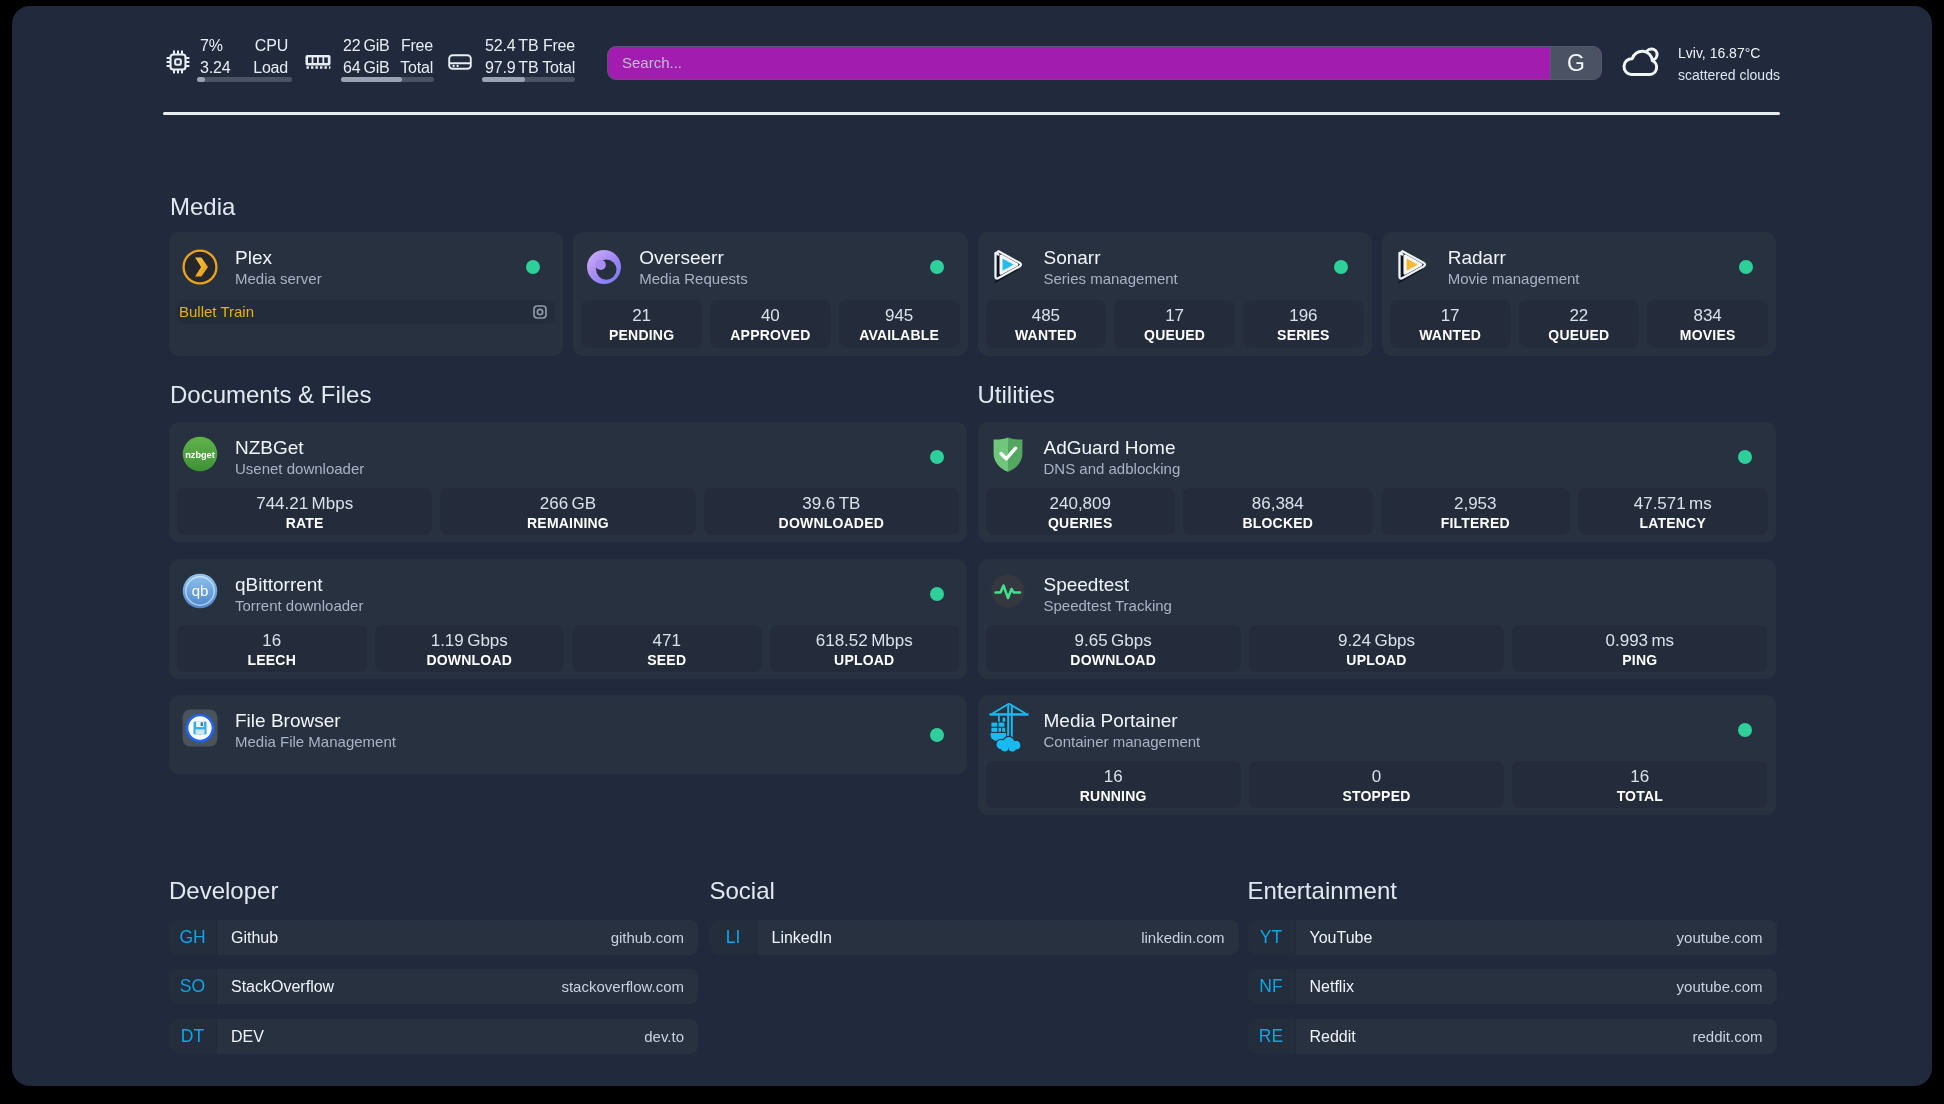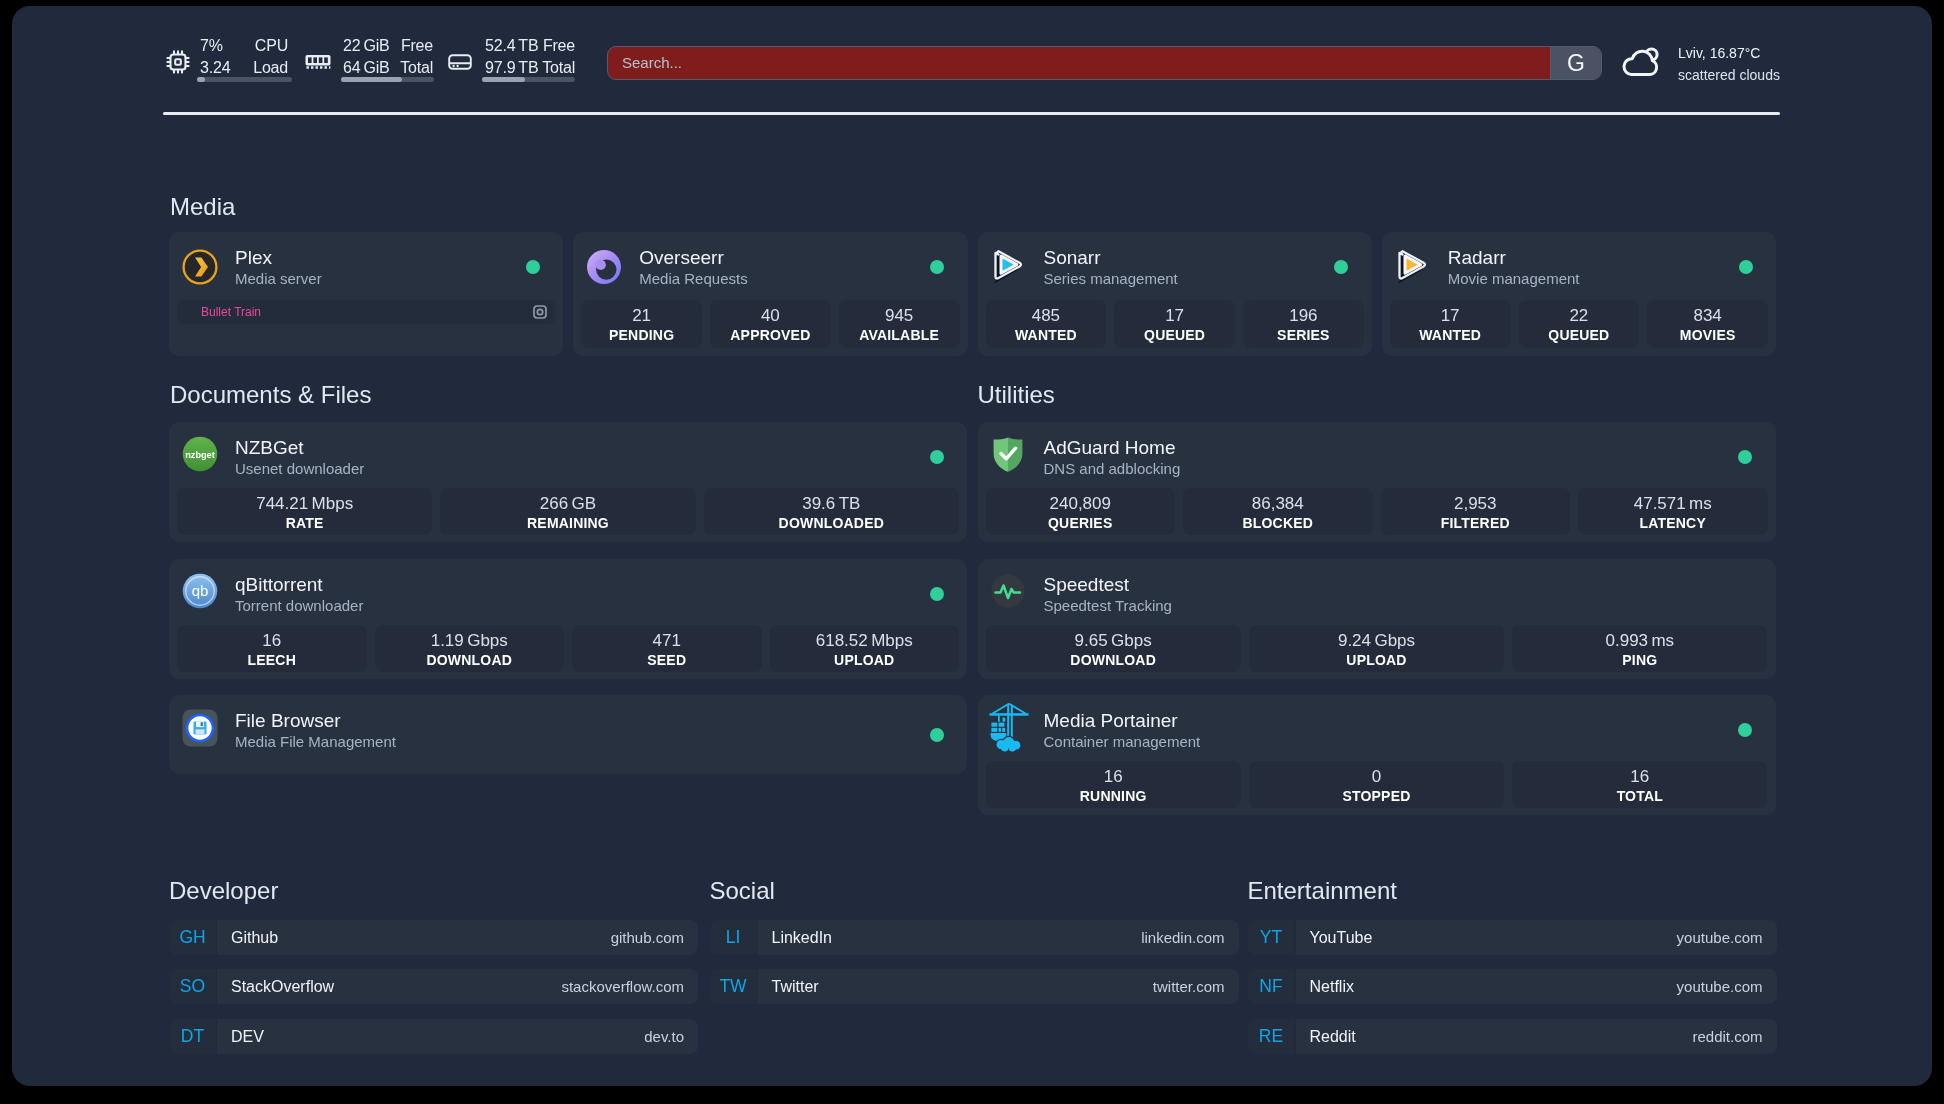--- a/index.html
+++ b/index.html
@@ -63,21 +63,21 @@
 </svg></div>
 <div style="position:absolute;left:473px;top:29px;width:90px;height:44px;font-size:16px;line-height:22px;color:#e8edf4;letter-spacing:-0.2px;">
       <div style="position:absolute;left:0;top:0px;white-space:nowrap">52.4 TB</div>
       <div style="position:absolute;right:0;top:0px;white-space:nowrap">Free</div>
       <div style="position:absolute;left:0;top:22px;white-space:nowrap">97.9 TB</div>
       <div style="position:absolute;right:0;top:22px;white-space:nowrap">Total</div>
     </div>
 <div style="position:absolute;left:470px;top:71px;width:93px;height:4.5px;background:#4a5464;border-radius:3px;">
       <div style="position:absolute;left:0;top:0;height:4.5px;width:43px;background:#98a2b3;border-radius:3px"></div>
     </div>
-<div style="position:absolute;left:595px;top:40px;width:995px;height:34px;background:#7f1d1d;border:1px solid #525c6e;border-radius:9px;">
+<div style="position:absolute;left:595px;top:40px;width:995px;height:34px;background:#a21caf;border:1px solid #525c6e;border-radius:9px;">
       <div style="position:absolute;left:14px;top:0;height:32px;line-height:32px;font-size:15px;color:#b7c1ce">Search...</div>
       <div style="position:absolute;right:0;top:0;width:51px;height:32px;background:#4a5263;border-left:1px solid #525c6e;border-radius:0 8px 8px 0;text-align:center;line-height:32px;font-size:23px;font-weight:500;color:#f5f8fb">G</div>
     </div>
 <div style="position:absolute;left:1609px;top:37px;"><svg width="46" height="38" viewBox="0 0 46 38" style="">
 <circle cx="30.5" cy="11.5" r="5.6" fill="#202a3c" stroke="#f2f5f9" stroke-width="3"></circle>
 <path d="M10.5 31.5 h18 a7.2 7.2 0 0 0 2.8-13.8 a10.2 10.2 0 0 0-20-2 A7.8 7.8 0 0 0 10.5 31.5 Z" fill="#202a3c" stroke="#f2f5f9" stroke-width="3" stroke-linejoin="round"></path>
 </svg></div>
 <div style="position:absolute;left:1666px;top:37px;font-size:14px;line-height:21.5px;color:#edf2f8;">Lviv, 16.87°C<div style="font-size:14px;color:#dce4ee">scattered clouds</div></div>
 <div style="position:absolute;left:151px;top:106px;width:1617px;height:2.5px;background:#e9edf3;border-radius:2px;"></div>
 <div class="h2" style="position:absolute;left:158px;top:186px;">Media</div>
@@ -96,21 +96,21 @@
             </linearGradient>
           </defs>
 <polygon points="13.1,8.6 19.4,8.6 26,18 19.4,27.4 13.1,27.4 19.1,18" fill="url(#plexg)"></polygon>
 </svg></div>
       <div style="position:absolute;left:66px;top:15px">
         <div class="ttl">Plex</div>
         <div class="sub">Media server</div>
       </div>
       <div class="dot" style="right:23.5px;top:28px"></div>
       <div style="position:absolute;left:8px;top:68px;width:378.25px;height:24px;background:#232c3b;border-radius:7px;">
-        <div style="position:absolute;left:24px;top:0;height:24px;line-height:24px;font-size:12px;color:#ec4899">Bullet Train</div>
+        <div style="position:absolute;left:2px;top:0;height:24px;line-height:24px;font-size:15px;color:#eab308">Bullet Train</div>
         <div style="position:absolute;right:8.5px;top:5px"><svg width="14" height="14" viewBox="0 0 14 14" style="">
 <rect x="1" y="1" width="12" height="12" rx="3.2" fill="none" stroke="#8e98a8" stroke-width="1.7"></rect>
 <circle cx="7" cy="7" r="2.7" fill="none" stroke="#8e98a8" stroke-width="1.7"></circle>
 </svg></div>
       </div>
     </div>
 <div class="card" style="left:561.25px;top:226px;width:394.25px;height:124px">
       <div class="icw" style="left:13px;top:17px"><svg width="36" height="36" viewBox="0 0 36 36" style="">
 <defs>
             <linearGradient id="ovsg" x1="0" y1="0" x2="1" y2="1">
@@ -395,27 +395,20 @@
         <div class="bm-ur">dev.to</div>
       </div>
     </div>
 <div style="position:absolute;left:697.5px;top:913.5px;width:529px;height:35px">
       <div class="bm-ab">LI</div>
       <div class="bm-mn">
         <div class="bm-nm">LinkedIn</div>
         <div class="bm-ur">linkedin.com</div>
       </div>
     </div>
-<div style="position:absolute;left:697.5px;top:963px;width:529px;height:35px">
-      <div class="bm-ab">TW</div>
-      <div class="bm-mn">
-        <div class="bm-nm">Twitter</div>
-        <div class="bm-ur">twitter.com</div>
-      </div>
-    </div>
 <div style="position:absolute;left:1235.5px;top:913.5px;width:529px;height:35px">
       <div class="bm-ab">YT</div>
       <div class="bm-mn">
         <div class="bm-nm">YouTube</div>
         <div class="bm-ur">youtube.com</div>
       </div>
     </div>
 <div style="position:absolute;left:1235.5px;top:963px;width:529px;height:35px">
       <div class="bm-ab">NF</div>
       <div class="bm-mn">

